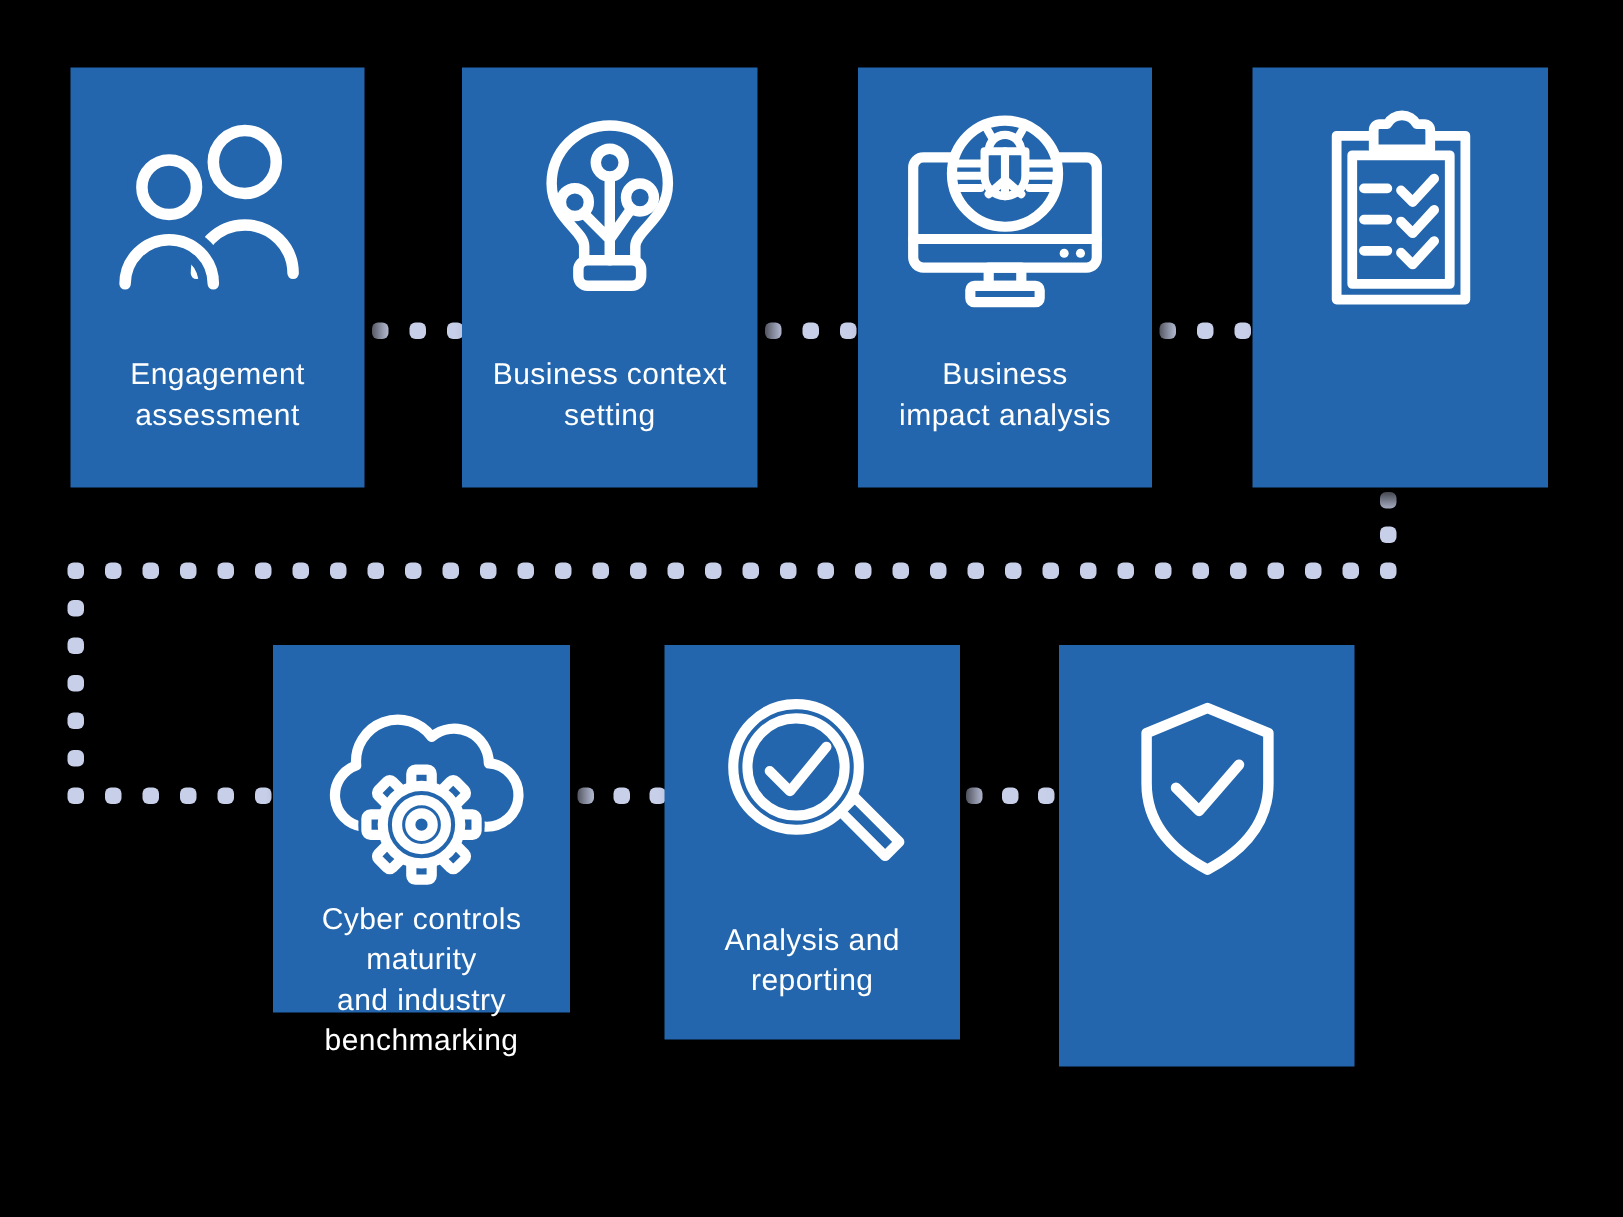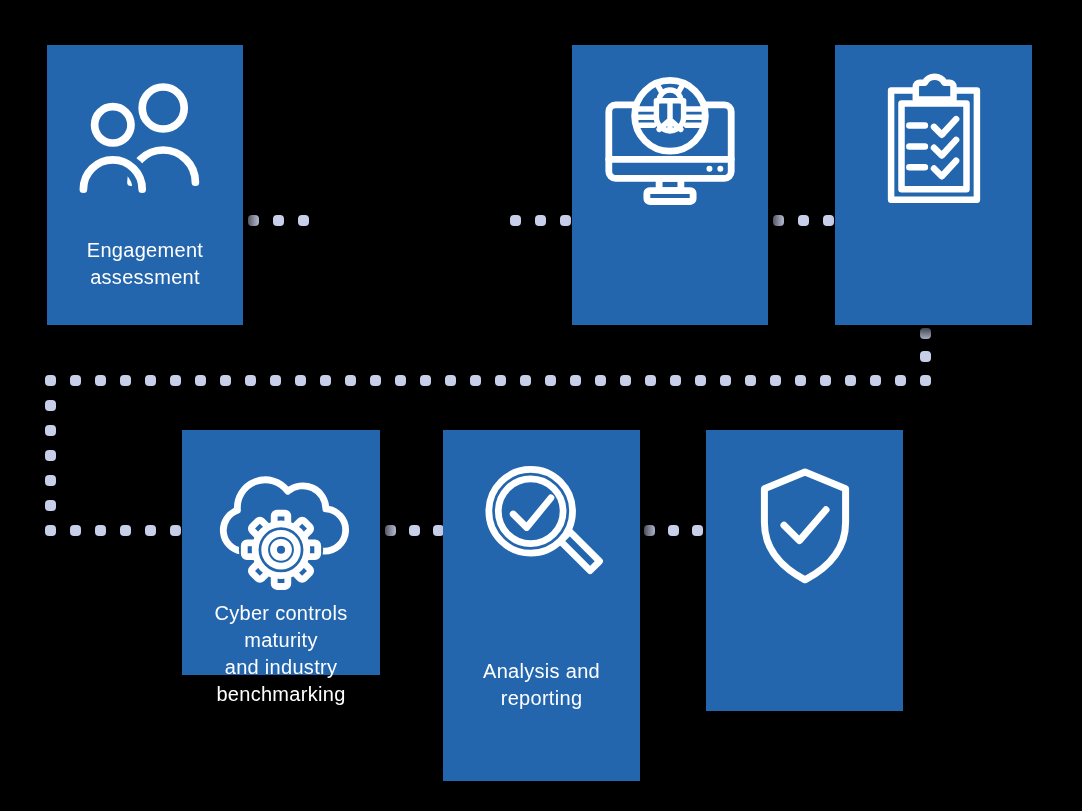--- a/index.html
+++ b/index.html
@@ -131,38 +131,54 @@
         <circle class="halo" cx="27" cy="32" r="13" stroke-width="14"></circle>
         <path class="halo" d="M6 78 a21 21 0 0 1 42 0" stroke-width="14"></path>
         <circle class="stroke" cx="27" cy="32" r="13" stroke-width="5.5"></circle>
         <path class="stroke" d="M6 78 a21 21 0 0 1 42 0" stroke-width="5.5"></path>
       </svg>
     </div>
     <div class="label">Engagement
 assessment</div>
   </div>
 
+  <div class="box" style="left:308px;top:45px;width:197px;height:280px">
+    <div class="icon-wrap">
+      <svg width="155" height="155" viewBox="0 0 100 100">
+        <path class="stroke" d="M39 70 V64 C39 57 25 52 25 37 A25 25 0 0 1 75 37 C75 52 61 57 61 64 V70" stroke-width="4.5"></path>
+        <rect class="stroke" x="36.5" y="70" width="27" height="11" rx="4" stroke-width="4.5"></rect>
+        <path class="stroke" d="M50 34 L50 70 M38.5 49.5 L50 61 M59.5 47.5 L50 61" stroke-width="4.5"></path>
+        <circle class="maskstroke" cx="50" cy="28" r="6" stroke-width="4.5"></circle>
+        <circle class="maskstroke" cx="35" cy="45" r="6" stroke-width="4.5"></circle>
+        <circle class="maskstroke" cx="63" cy="43" r="6" stroke-width="4.5"></circle>
+      </svg>
+    </div>
+    <div class="label">Business context
+setting</div>
+  </div>
 
   <div class="box" style="left:572px;top:45px;width:196px;height:280px">
     <div class="icon-wrap">
       <svg width="150" height="136" viewBox="0 0 110 100">
         <rect class="stroke" x="10" y="22" width="90" height="54" rx="5" stroke-width="5"></rect>
         <path class="stroke" d="M10 62 H100" stroke-width="5"></path>
         <circle cx="84" cy="69" r="2.2" fill="#fff"></circle>
         <circle cx="92" cy="69" r="2.2" fill="#fff"></circle>
         <rect class="stroke" x="47" y="76" width="16" height="9" stroke-width="5"></rect>
         <rect class="stroke" x="38" y="85" width="34" height="8" rx="2" stroke-width="5"></rect>
         <circle class="maskstroke" cx="55" cy="30" r="26" stroke-width="5"></circle>
         <path class="stroke" d="M49 13 L45 6 M61 13 L65 6" stroke-width="4"></path>
         <path class="stroke" d="M47 19 a8 8 0 0 1 16 0" stroke-width="4"></path>
         <path class="stroke" d="M45 19 h20 v12 a10 10 0 0 1 -20 0 Z" stroke-width="4"></path>
         <path class="stroke" d="M55 19 V41 M55 33 L47 40 M55 33 L63 40" stroke-width="4"></path>
         <path class="stroke" d="M43 25 H32 M43 31 H31 M43 37 H33 M67 25 H78 M67 31 H79 M67 37 H77" stroke-width="4"></path>
       </svg>
     </div>
+    <div class="label">Business
+impact analysis</div>
   </div>
 
   <div class="box" style="left:835px;top:45px;width:197px;height:280px">
     <div class="icon-wrap">
       <svg width="130" height="143" viewBox="0 0 100 110">
         <rect class="stroke" x="17" y="15" width="66" height="84" stroke-width="5"></rect>
         <rect class="stroke" x="25" y="25" width="50" height="66" stroke-width="5"></rect>
         <path class="maskstroke" d="M36 22 V12 a3 3 0 0 1 3 -3 h4 a8.5 8.5 0 0 1 15 0 h4 a3 3 0 0 1 3 3 v10 Z" stroke-width="5"></path>
         <path class="stroke" d="M31 42 H43 M31 58 H43 M31 74 H43" stroke-width="5"></path>
         <path class="stroke" d="M50 43 L56 49 L67 37" stroke-width="5"></path>
@@ -187,21 +203,21 @@
         <circle class="stroke" cx="55" cy="66" r="12" stroke-width="5"></circle>
         <circle class="stroke" cx="55" cy="66" r="5.5" stroke-width="5"></circle>
       </svg>
     </div>
     <div class="label">Cyber controls
 maturity
 and industry
 benchmarking</div>
   </div>
 
-  <div class="box" style="left:443px;top:430px;width:197px;height:351px">
+  <div class="box" style="left:443px;top:430px;width:197px;height:263px">
     <div class="icon-wrap">
       <svg width="135" height="135" viewBox="0 0 100 100">
         <path class="stroke" d="M64 60 L86 82 L93 75 L71 53 Z" stroke-width="5"></path>
         <circle class="maskstroke" cx="42" cy="38" r="31" stroke-width="5"></circle>
         <circle class="stroke" cx="42" cy="38" r="24" stroke-width="5"></circle>
         <path class="stroke" d="M29 40 L39 50 L57 28" stroke-width="5"></path>
       </svg>
     </div>
     <div class="label">Analysis and
 reporting</div>

